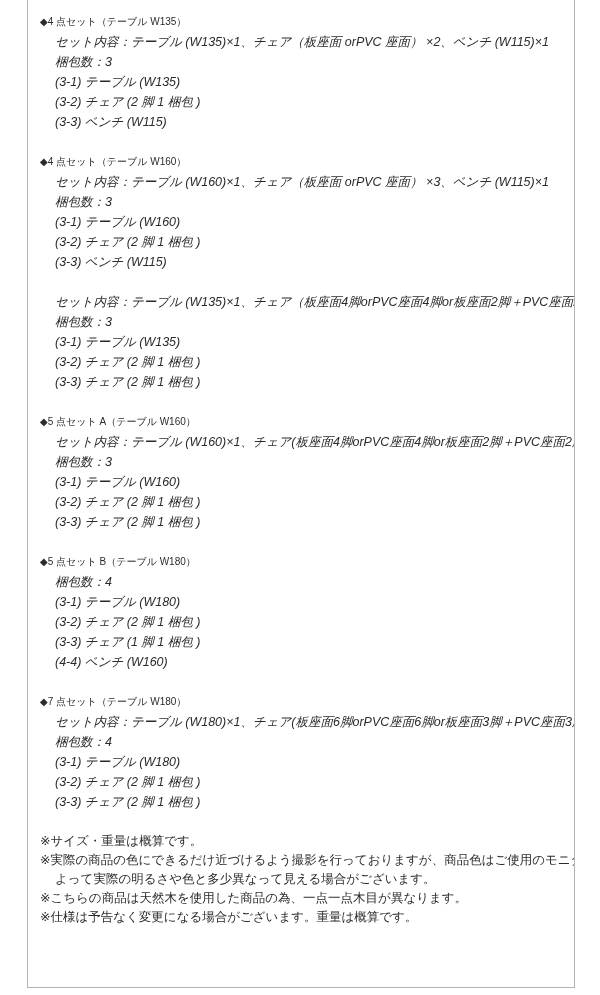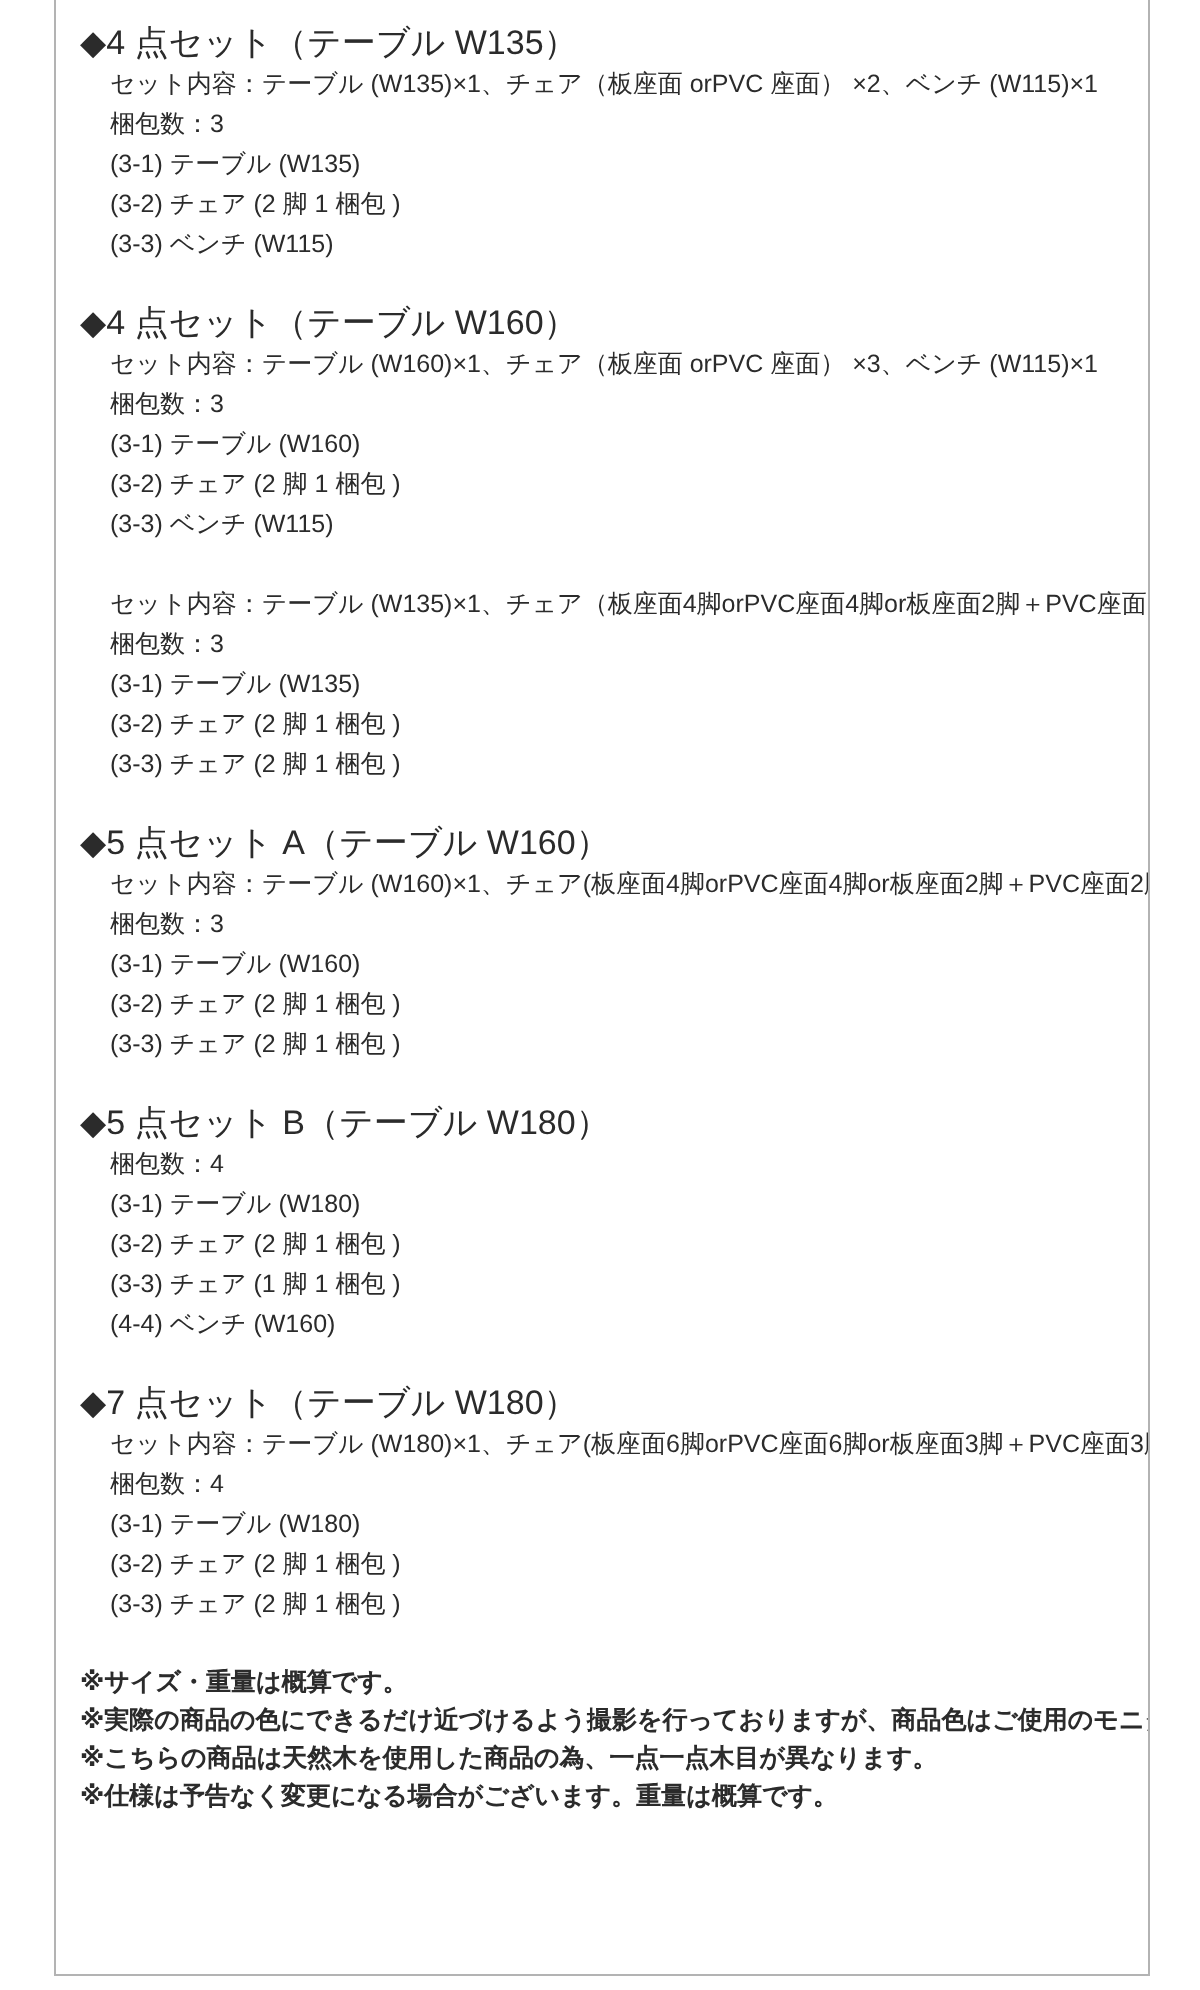--- a/index.html
+++ b/index.html
@@ -31,32 +31,32 @@
     padding-top: 16px; 
     overflow: hidden;
   }
   .sets { }
   .set {
     margin-bottom: 20px;
     padding-left: 12px;
     white-space: nowrap;
   }
   .set-title {
-    font-size: 17px;
+    font-size: 10px;
     line-height: 20px;
   }
   .set-line {
     font-size: 12.5px;
     line-height: 20px;
     padding-left: 15px;
+    font-style: italic;
   }
   .notes {
     padding-left: 12px;
     white-space: nowrap;
-    font-weight: bold;
   }
   .note-line {
     font-size: 12.5px;
     line-height: 19px;
   }
   .note-line.indent {
     padding-left: 15px;
   }
 </style>
 </head>
@@ -109,17 +109,18 @@
   <div class="set-line">セット内容：テーブル (W180)×1、チェア(板座面6脚orPVC座面6脚or板座面3脚＋PVC座面3脚</div>
           <div class="set-line">梱包数：4</div>
           <div class="set-line">(3-1) テーブル (W180)</div>
           <div class="set-line">(3-2) チェア (2 脚 1 梱包 )</div>
           <div class="set-line">(3-3) チェア (2 脚 1 梱包 )</div>
         </div>
       </div>
     <div class="notes">
         <div class="note-line">※サイズ・重量は概算です。</div>
         <div class="note-line">※実際の商品の色にできるだけ近づけるよう撮影を行っておりますが、商品色はご使用のモニターに</div>
+        <div class="note-line indent">よって実際の明るさや色と多少異なって見える場合がございます。</div>
         <div class="note-line">※こちらの商品は天然木を使用した商品の為、一点一点木目が異なります。</div>
         <div class="note-line">※仕様は予告なく変更になる場合がございます。重量は概算です。</div>
       </div>
   </div>
 </div>
 
 </body></html>

